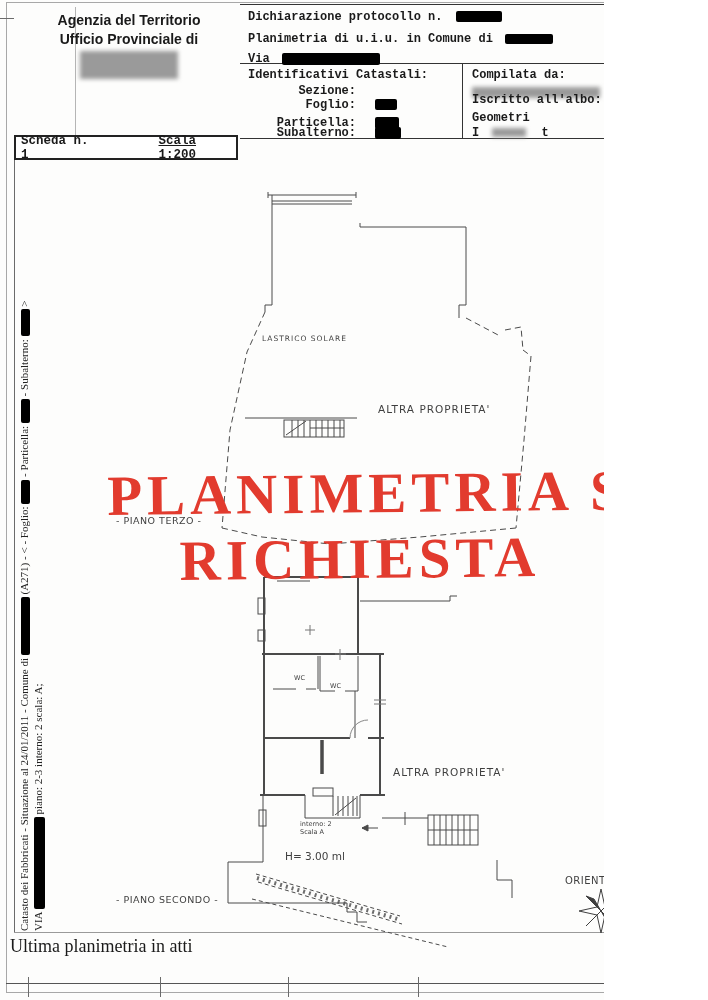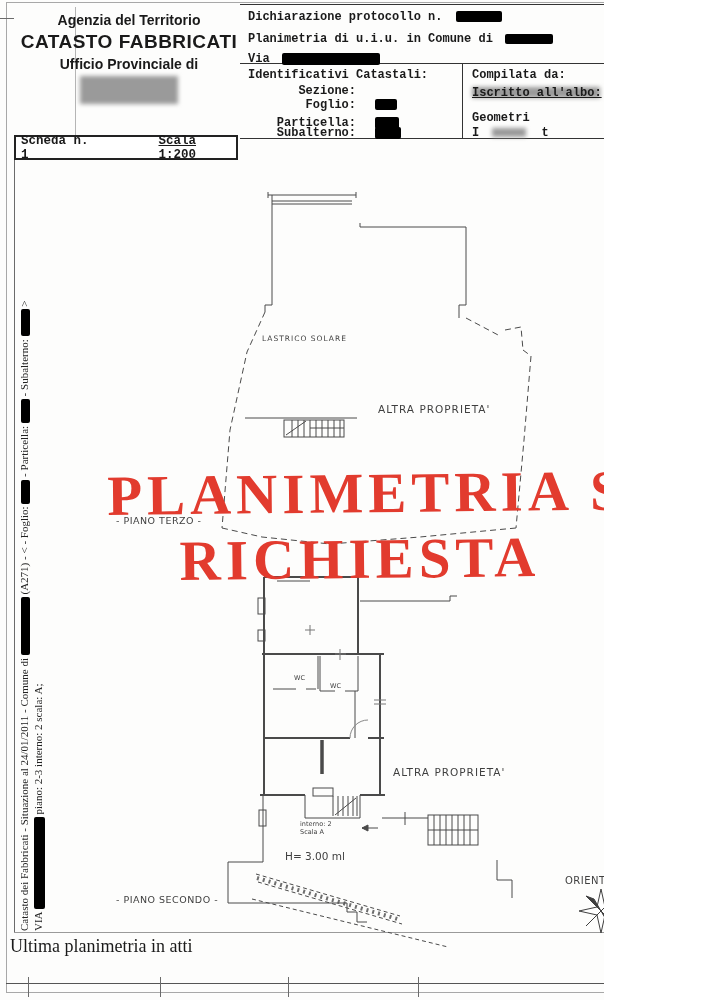--- a/index.html
+++ b/index.html
@@ -55,21 +55,20 @@
   <div class="line hline" style="left:682px;top:533px;width:26px;"></div>
   <div class="line hline" style="left:682px;top:900px;width:26px;"></div>
   <div class="line hline" style="left:6px;top:983px;width:696px;background:#555;"></div>
   <div class="line vline" style="left:28px;top:977px;height:20px;"></div>
   <div class="line vline" style="left:160px;top:977px;height:20px;"></div>
   <div class="line vline" style="left:288px;top:977px;height:20px;"></div>
   <div class="line vline" style="left:418px;top:977px;height:20px;"></div>
 
   <div id="agency" class="abs">
     <div class="a1">Agenzia del Territorio</div>
-    <div class="a2">CATASTO FABBRICATI</div>
     <div class="a3">Ufficio Provinciale di</div>
     <div style="margin:4px auto 0;">
       <span class="blur" style="width:98px;height:28px;"></span>
     </div>
   </div>
 
   <div id="schedaBox" class="abs mono">
     <span class="s1">Scheda n. 1</span>
     <span class="s2">Scala 1:200</span>
   </div>
@@ -109,21 +108,21 @@
     <span class="idlbl">Subalterno:</span>
     <span class="redact" style="width:26px;height:12px;"></span>
   </div>
 
   <div class="hdr-row mono" style="left:472px;top:68px;">
     <span>Compilata da:</span>
   </div>
   <div class="abs" style="left:472px;top:83px;">
     <span class="blur" style="width:128px;height:11px;"></span>
   </div>
-  <div class="hdr-row mono" style="left:472px;top:86px;text-decoration:underline;">
+  <div class="hdr-row mono" style="left:472px;top:93px;">
     <span>Iscritto all'albo:</span>
   </div>
   <div class="hdr-row mono" style="left:472px;top:111px;">
     <span>Geometri</span>
   </div>
   <div class="hdr-row mono" style="left:472px;top:126px;width:214px;">
     <span>I</span>
     <span class="blur" style="width:34px;height:9px;margin-left:6px;"></span>
     <span style="margin-left:8px;">t</span>
     <span class="blur" style="width:70px;height:10px;float:right;"></span>

